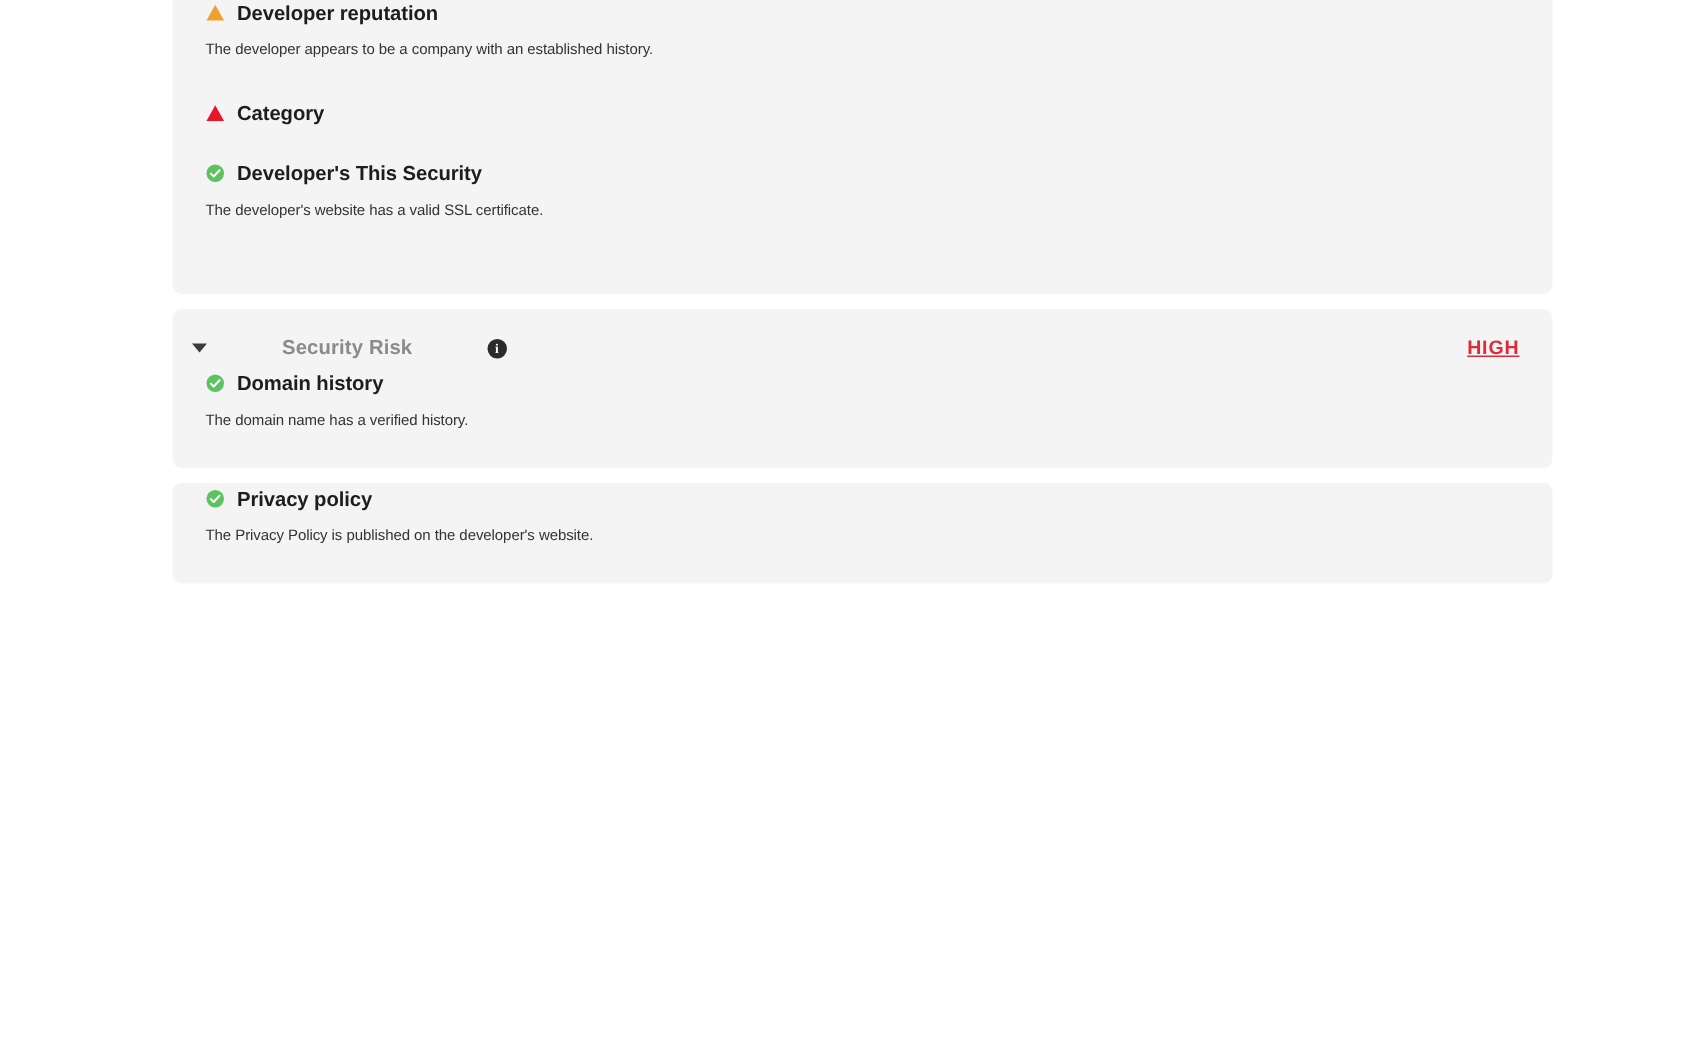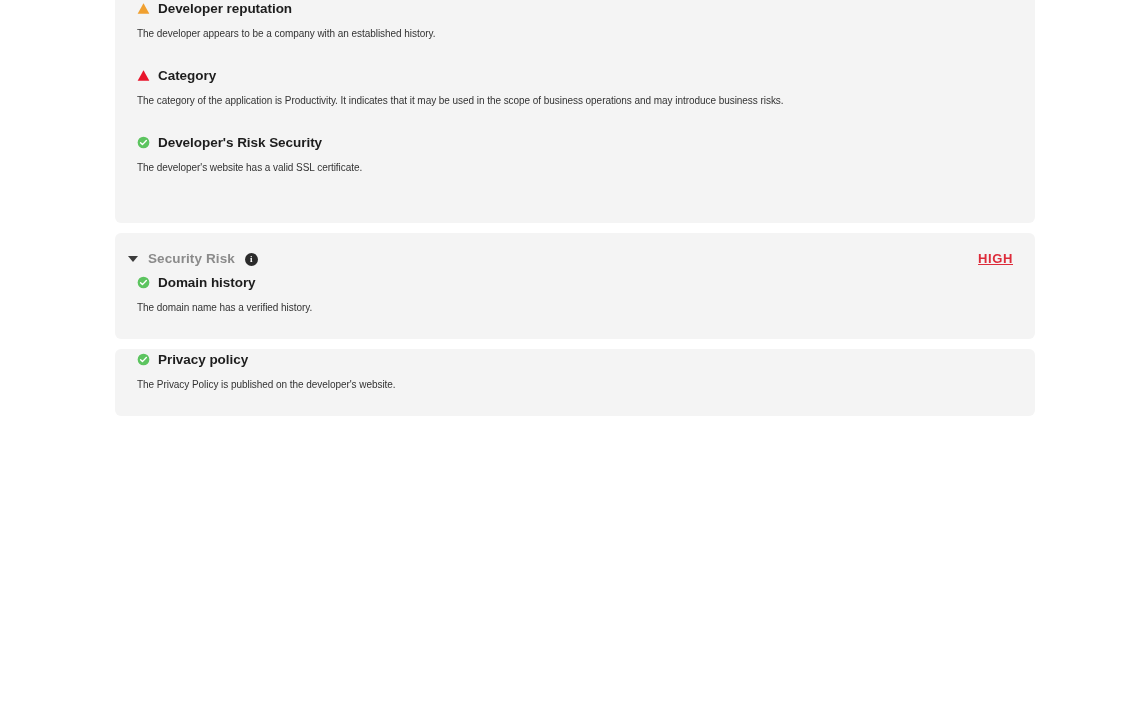--- a/index.html
+++ b/index.html
@@ -41,20 +41,21 @@
     padding: 0 0 24px 0;
     margin-top: 0;
   }
 
   .card-header {
     display: flex;
     align-items: center;
     padding: 18px 22px 6px 11px;
     position: relative;
     min-height: 38px;
+    gap: 40px;
   }
 
   .chevron-down {
     width: 14px;
     height: 14px;
     display: inline-flex;
     align-items: center;
     justify-content: center;
     margin-right: 8px;
     flex: none;
@@ -186,32 +187,31 @@
 
         <div class="finding">
           <div class="finding-title">
             <span class="status-icon">
               <svg width="13" height="13" viewBox="0 0 16 16">
                 <path d="M8 1.4 L15.2 14.4 L0.8 14.4 Z" fill="#e8152b"></path>
               </svg>
             </span>
             <span class="finding-label">Category</span>
           </div>
-          <div class="finding-desc">The category of the application is Productivity. It indicates that it may be used in the scope of business operations and may introduce business risks.</div>
         </div>
 
         <div class="finding">
           <div class="finding-title">
             <span class="status-icon">
               <svg width="13" height="13" viewBox="0 0 16 16">
                 <circle cx="8" cy="8" r="7.2" fill="#5cc45f"></circle>
                 <path d="M4.4 8.3 L6.7 10.6 L11.5 5.6" stroke="#ffffff" stroke-width="1.7" fill="none" stroke-linecap="round" stroke-linejoin="round"></path>
               </svg>
             </span>
-            <span class="finding-label">Developer's Risk Security</span>
+            <span class="finding-label">Developer's This Security</span>
           </div>
           <div class="finding-desc">The developer's website has a valid SSL certificate.</div>
         </div>
 
       </div>
     </section>
 
     <section class="risk-card">
       <div class="card-header">
         <span class="chevron-down"></span>

